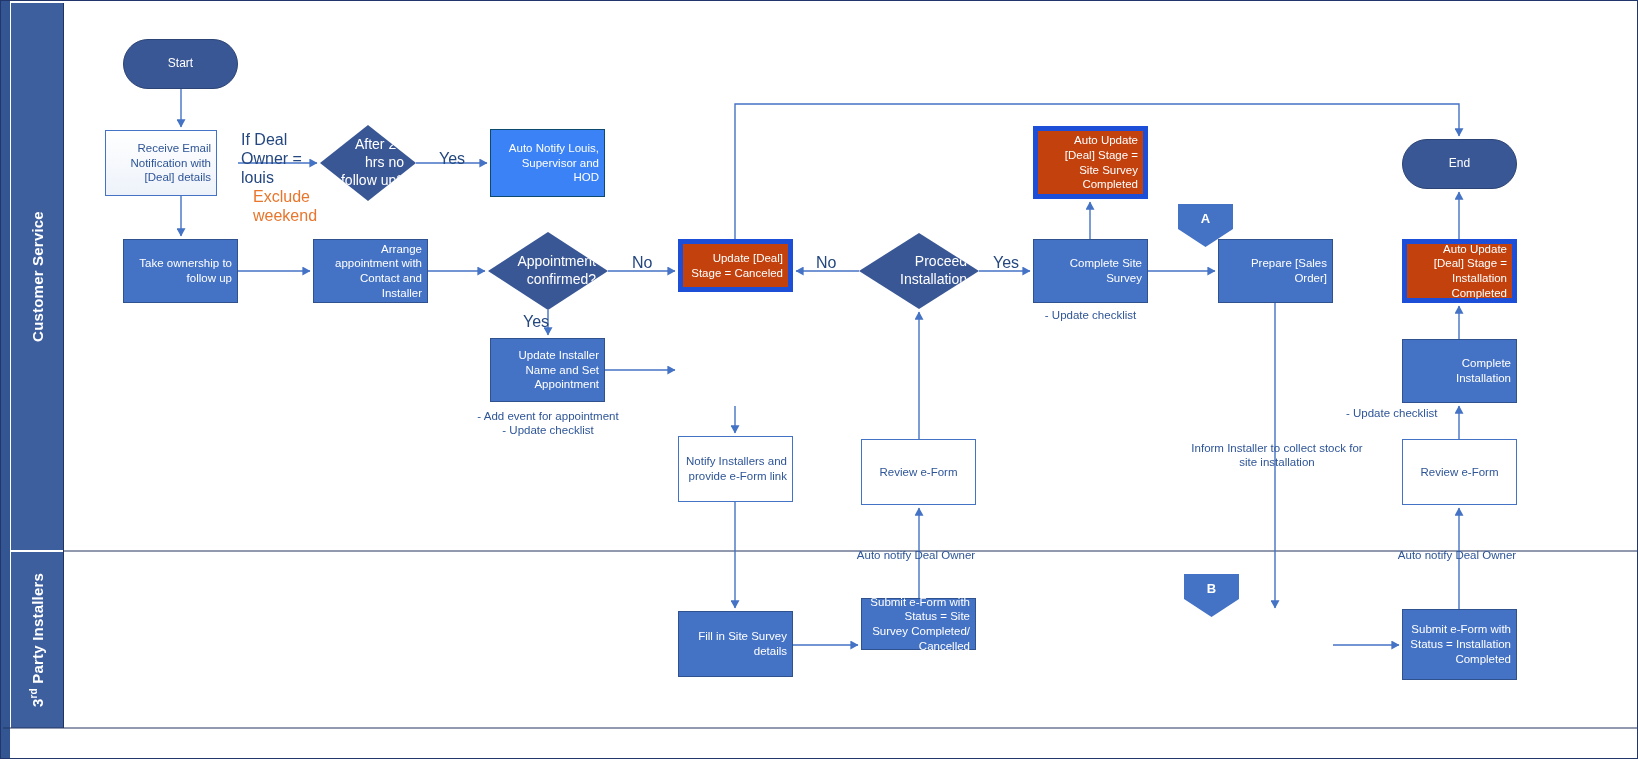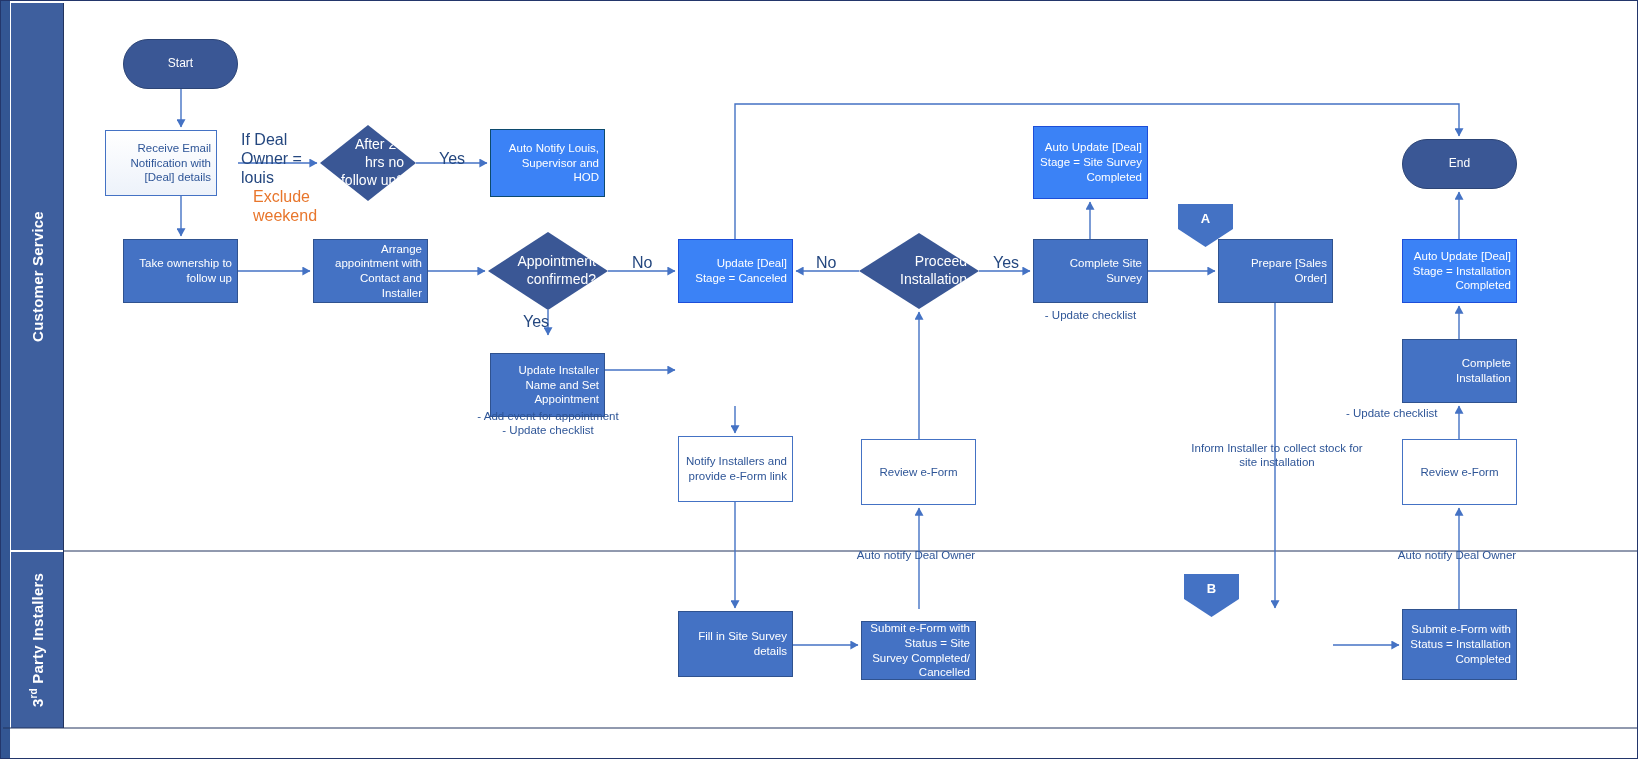--- a/index.html
+++ b/index.html
@@ -11,21 +11,21 @@
   .strip{position:absolute;left:0;top:0;width:9px;height:759px;background:#335693;}
   .band-cell{position:absolute;left:10px;width:52px;background:#3E5F9E;display:flex;align-items:center;justify-content:center;}
   .lane-label{transform:rotate(-90deg);white-space:nowrap;color:#ffffff;font-weight:bold;font-size:15px;letter-spacing:.2px;}
   .lane-label sup{font-size:10px;}
   .edges{position:absolute;left:0;top:0;pointer-events:none;}
   .node{
     position:absolute;box-sizing:border-box;display:flex;align-items:center;justify-content:center;
     text-align:right;font-size:11.5px;line-height:1.28;padding:3px 5px;
   }
   .proc{background:#4472C4;border:1px solid #2F528F;color:#ffffff;}
-  .orange{background:#3b82f6;border:1px solid #1d4ed8;color:#ffffff;}
+  .orange{background:#c2410c;border:5px solid #1d4ed8;color:#ffffff;}
   .green{background:#3b82f6;border:1px solid #0c4a6e;color:#ffffff;}
   .whitebox{background:#ffffff;border:1.5px solid #4472C4;color:#2E5597;}
   .startdoc{background:linear-gradient(180deg,#ffffff 0%,#edf2fa 100%);border:1.5px solid #4472C4;color:#2E5597;}
   .pill{background:#3A5795;border:1.5px solid #2C4475;color:#ffffff;border-radius:26px;font-size:12px;}
   .diamond{background:#3A5795;color:#ffffff;clip-path:polygon(50% 0,100% 50%,50% 100%,0 50%);padding:8px 12px;font-size:14px;}
   .pent{background:#4472C4;color:#ffffff;clip-path:polygon(0 0,100% 0,100% 58%,50% 100%,0 58%);
         align-items:flex-start;padding-top:7px;font-weight:bold;font-size:13px;}
   .lbl{position:absolute;font-size:16px;color:#24477F;line-height:1.2;}
   .note{position:absolute;font-size:11.5px;color:#2E5597;line-height:1.25;text-align:center;}
   .note.left{text-align:left;}
@@ -97,50 +97,50 @@
   <div class="node diamond" style="left:319px;top:124px;width:96px;height:76px">After 24 hrs no follow up?</div>
 
   <div class="node green" style="left:489px;top:128px;width:115px;height:68px">Auto Notify Louis, Supervisor and HOD</div>
 
   <div class="node proc" style="left:312px;top:238px;width:115px;height:64px">Arrange appointment with Contact and Installer</div>
 
   <div class="node proc" style="left:122px;top:238px;width:115px;height:64px">Take ownership to follow up</div>
 
   <div class="node diamond" style="left:487px;top:231px;width:120px;height:78px">Appointment confirmed?</div>
 
-  <div class="node orange" style="left:677px;top:238px;width:115px;height:64px">Update [Deal] Stage = Canceled</div>
+  <div class="node orange" style="left:677px;top:238px;width:115px;height:53px">Update [Deal] Stage = Canceled</div>
 
   <div class="node diamond" style="left:858px;top:232px;width:120px;height:76px">Proceed Installation</div>
 
   <div class="node proc" style="left:1032px;top:238px;width:115px;height:64px">Complete Site Survey</div>
 
   <div class="node orange" style="left:1032px;top:125px;width:115px;height:73px">Auto Update [Deal] Stage = Site Survey Completed</div>
 
   <div class="node pent" style="left:1177px;top:203px;width:55px;height:43px">A</div>
 
   <div class="node proc" style="left:1217px;top:238px;width:115px;height:64px">Prepare [Sales Order]</div>
 
   <div class="node pill" style="left:1401px;top:138px;width:115px;height:50px">End</div>
 
   <div class="node orange" style="left:1401px;top:238px;width:115px;height:64px">Auto Update [Deal] Stage = Installation Completed</div>
 
   <div class="node proc" style="left:1401px;top:338px;width:115px;height:64px">Complete Installation</div>
 
-  <div class="node proc" style="left:489px;top:352px;width:115px;height:64px">Update Installer Name and Set Appointment</div>
+  <div class="node proc" style="left:489px;top:337px;width:115px;height:64px">Update Installer Name and Set Appointment</div>
 
 
   <div class="node whitebox" style="left:677px;top:435px;width:115px;height:66px">Notify Installers and provide e-Form link</div>
 
   <div class="node whitebox" style="left:860px;top:438px;width:115px;height:66px">Review e-Form</div>
 
   <div class="node whitebox" style="left:1401px;top:438px;width:115px;height:66px">Review e-Form</div>
 
   <div class="node proc" style="left:677px;top:610px;width:115px;height:66px">Fill in Site Survey details</div>
 
-  <div class="node proc" style="left:860px;top:620px;width:115px;height:59px">Submit e-Form with Status = Site Survey Completed/ Cancelled</div>
+  <div class="node proc" style="left:860px;top:597px;width:115px;height:52px">Submit e-Form with Status = Site Survey Completed/ Cancelled</div>
 
   <div class="node pent" style="left:1183px;top:573px;width:55px;height:43px">B</div>
 
 
   <div class="node proc" style="left:1401px;top:608px;width:115px;height:71px">Submit e-Form with Status = Installation Completed</div>
 
   <div class="lbl" style="left:240px;top:129px;width:80px">If Deal Owner = louis</div>
 
   <div class="lbl orange-text" style="left:252px;top:186px;width:110px">Exclude weekend</div>
 

